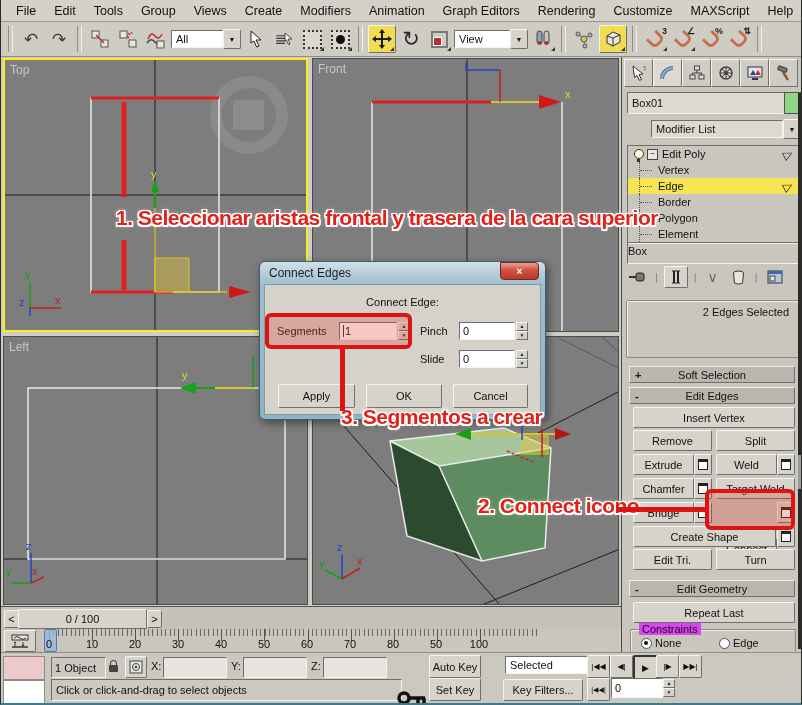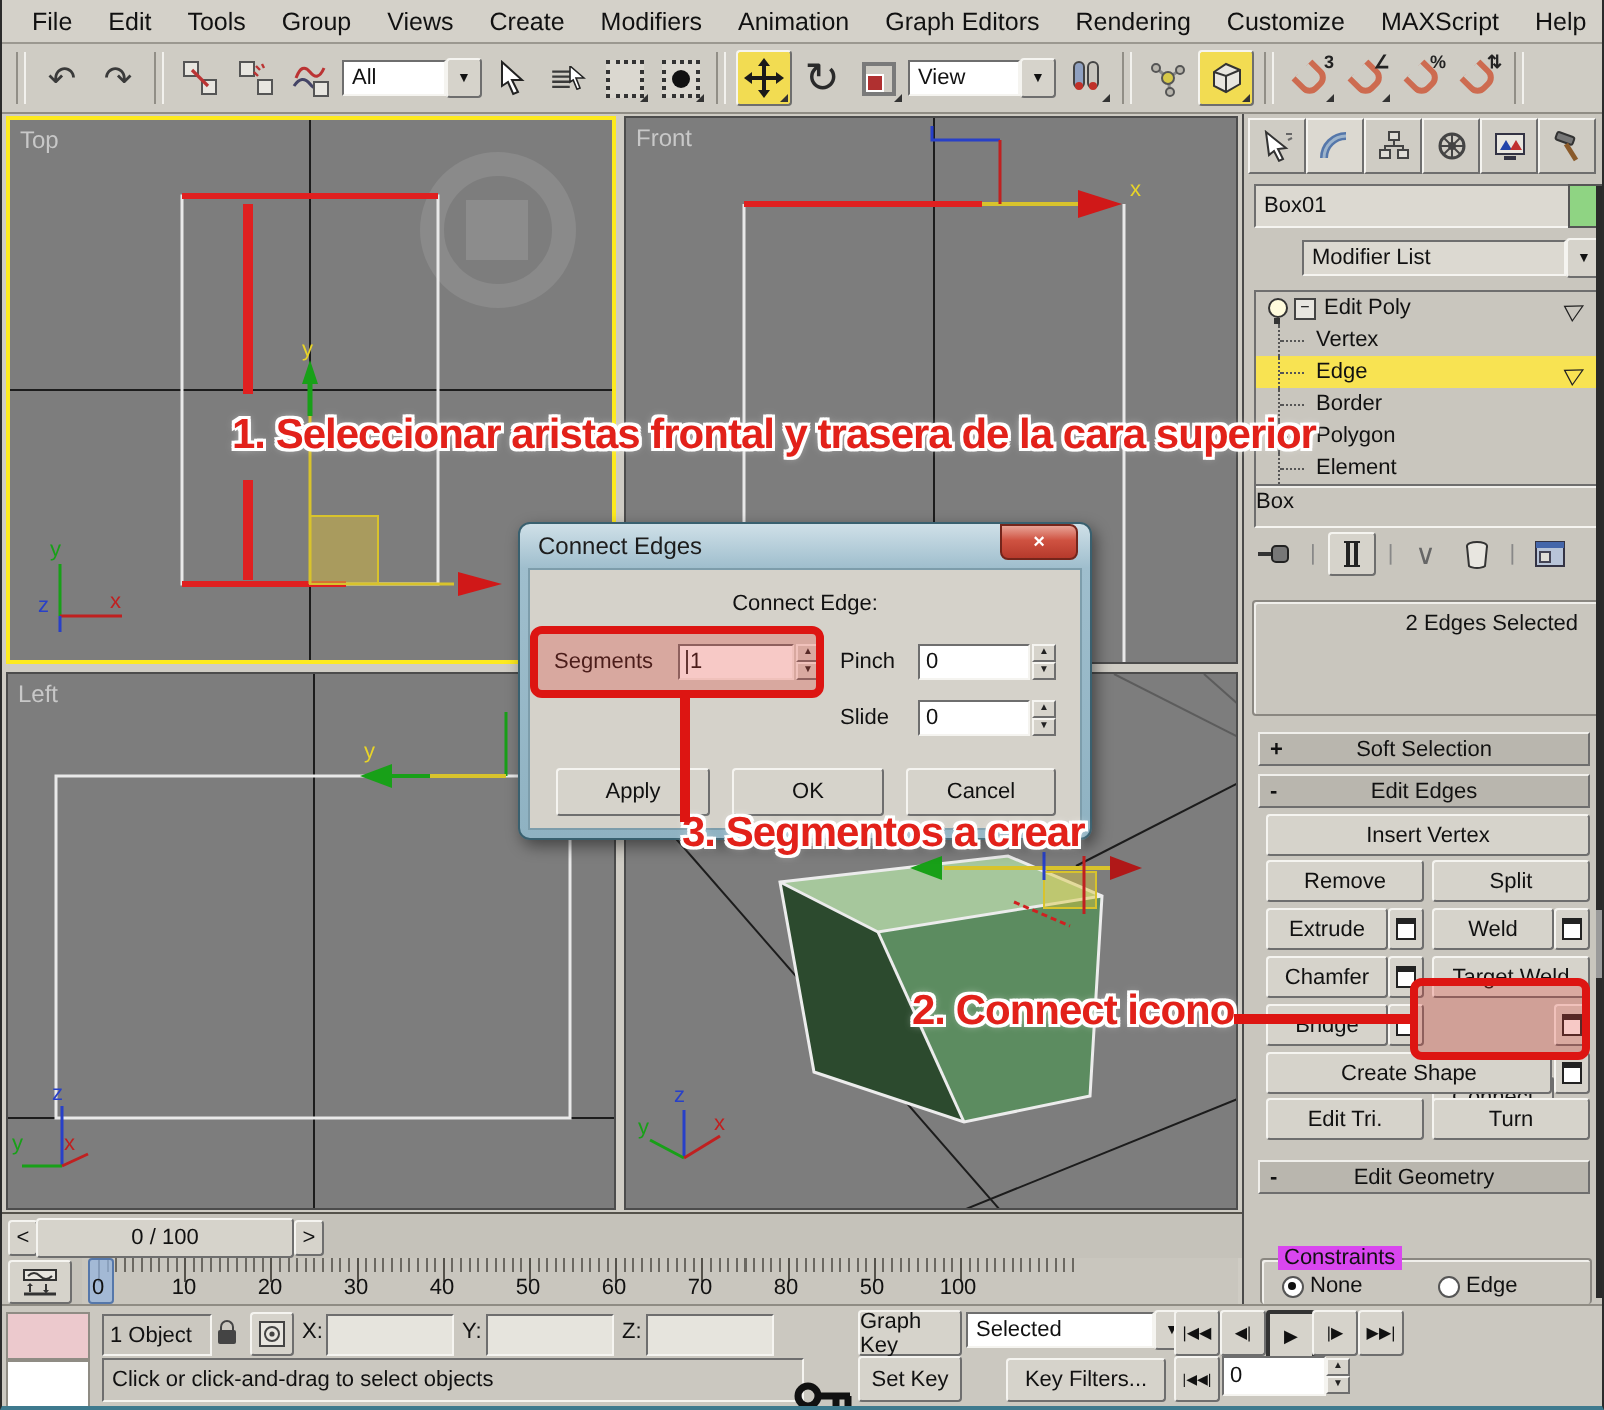--- a/index.html
+++ b/index.html
@@ -503,20 +503,21 @@
     <div class="btn sbtn" style="left:155px;top:469px;">
         <span class="sq"></span>
       </div>
     <div class="btn pbtn" style="left:11px;top:492px;width:77px;">Edit Tri.</div>
     <div class="btn pbtn" style="left:94px;top:492px;width:77px;">Turn</div>
 
     <div class="rollhdr" style="left:7px;top:523px;width:164px;">
       <span class="pm">-</span>
         <span>Edit Geometry</span>
     </div>
+    <div class="btn pbtn" style="left:11px;top:545px;width:160px;">Repeat Last</div>
 
     <div class="grpbox abs" style="left:8px;top:572px;width:164px;height:22px;border-bottom:none;">
       <span class="abs" style="left:8px;top:-7px;background:#d946ef;padding:0 3px;">Constraints</span>
       <span class="abs" style="left:10px;top:7px;display:flex;align-items:center;">
           <span class="radio on"></span>
           <span>None</span>
         </span>
       <span class="abs" style="left:88px;top:7px;display:flex;align-items:center;">
           <span class="radio"></span>
           <span>Edge</span>
@@ -595,24 +596,24 @@
 
     <div class="mini-ico abs" style="left:395px;top:8px;width:32px;height:34px;">
       <svg width="30" height="20">
           <circle cx="7" cy="10" r="5" fill="none" stroke="#111" stroke-width="3.5"></circle>
           <line x1="11" y1="10" x2="28" y2="10" stroke="#111" stroke-width="3.5"></line>
           <line x1="21" y1="10" x2="21" y2="15" stroke="#111" stroke-width="3.5"></line>
           <line x1="27" y1="10" x2="27" y2="16" stroke="#111" stroke-width="3.5"></line>
         </svg>
     </div>
 
-    <div class="btn abs" style="left:428px;top:2px;width:50px;height:21px;">Graph Key</div>
+    <div class="btn abs" style="left:428px;top:2px;width:50px;height:21px;">Auto Key</div>
     <div class="btn abs" style="left:428px;top:25px;width:50px;height:21px;">Set Key</div>
 
-    <div class="dd abs" style="left:482px;top:2px;width:112px;">
+    <div class="dd abs" style="left:504px;top:2px;width:112px;">
       <span class="dd-text" style="flex:1;">Selected</span>
       <span class="dd-arrow btn">▼</span>
     </div>
 
     <div class="btn abs" style="left:502px;top:26px;width:78px;height:20px;">Key Filters...</div>
 
     <div class="btn abs" style="left:586px;top:2px;width:21px;height:21px;font-size:8px;">|◀◀</div>
     <div class="btn abs" style="left:609px;top:2px;width:21px;height:21px;font-size:8px;">◀|</div>
     <div class="btn abs" style="left:632px;top:2px;width:21px;height:21px;font-size:9px;border-width:2px;border-color:#333;">▶</div>
     <div class="btn abs" style="left:655px;top:2px;width:21px;height:21px;font-size:8px;">|▶</div>
@@ -659,19 +660,19 @@
           <span class="sp">▼</span>
         </div>
       <div class="btn abs" style="left:13px;top:99px;width:75px;height:22px;">Apply</div>
       <div class="btn abs" style="left:101px;top:99px;width:74px;height:22px;">OK</div>
       <div class="btn abs" style="left:188px;top:99px;width:73px;height:22px;">Cancel</div>
     </div>
   </div>
 
   <div class="annot" style="left:115px;top:206px;">1. Seleccionar aristas frontal y trasera de la cara superior</div>
   <div class="annot" style="left:340px;top:405px;">3. Segmentos a crear</div>
-  <div class="annot" style="left:423px;top:494px;padding-left:32px;">2. Connect icono</div>
+  <div class="annot" style="left:445px;top:494px;padding-left:32px;">2. Connect icono</div>
   <div class="annot-box" style="left:264px;top:313px;width:139px;height:28px;"></div>
   <div class="annot-line" style="left:339px;top:347px;width:5px;height:64px;"></div>
   <div class="annot-box" style="left:704px;top:489px;width:82px;height:33px;"></div>
   <div class="annot-line" style="left:616px;top:507px;width:88px;height:5px;"></div>
 
 </div>
 
 </body></html>

